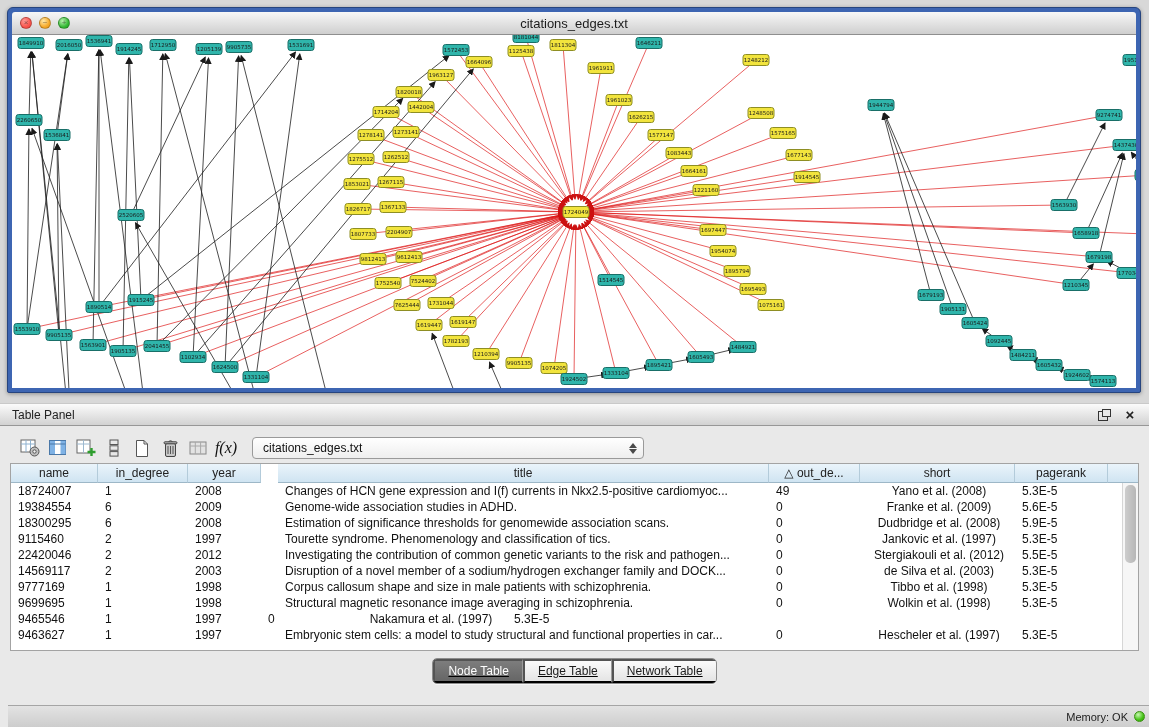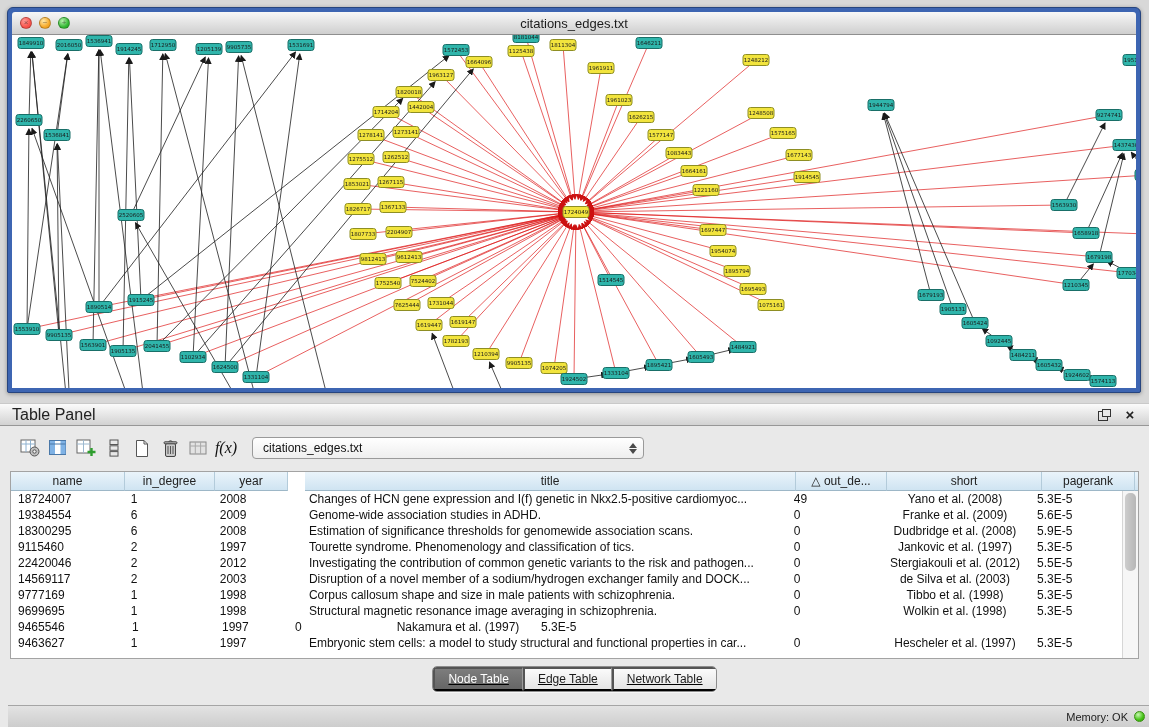--- a/index.html
+++ b/index.html
@@ -42,27 +42,27 @@
   
   .table-panel{
     position:absolute;left:0;top:403px;width:1149px;height:324px;
     background:#e9e9e9;box-sizing:border-box;
   }
   .panel-header{
     height:23px;background:linear-gradient(#fbfbfb,#d2d2d2);
     border-top:1px solid #c9c9c9;border-bottom:1px solid #979797;
     display:flex;align-items:center;padding:0 12px;box-sizing:border-box;
   }
-  .panel-title{font-size:16px;color:#222;}
+  .panel-title{font-size:12px;color:#222;}
   .panel-header-icons{margin-left:auto;display:flex;align-items:center;gap:12px;}
   .ph-icon{width:14px;height:14px;display:flex;align-items:center;justify-content:center;cursor:default;}
   .close-x{font-size:15px;font-weight:bold;color:#222;line-height:14px;}
 
   .panel-body{padding:5px 10px 0;box-sizing:border-box;}
-  .toolbar{display:flex;align-items:center;gap:0;padding:4px 6px 10px;}
+  .toolbar{display:flex;align-items:center;gap:0;padding:4px 6px 2px;}
   .tb-btn{width:28px;height:26px;display:flex;align-items:center;justify-content:center;
     background:transparent;border:none;padding:0;}
   .fx-btn{font-family:"Liberation Serif",serif;font-style:italic;font-size:16px;color:#111;}
   .combo{
     width:392px;height:22px;margin-left:12px;box-sizing:border-box;
     border:1px solid #9a9a9a;border-radius:4px;
     background:linear-gradient(#ffffff,#eeeeee);
     display:flex;align-items:center;padding:0 3px 0 10px;font-size:12px;color:#111;
   }
   .combo-text{flex:1;overflow:hidden;white-space:nowrap;}
@@ -80,21 +80,21 @@
     text-align:center;background:linear-gradient(#eaf4fb,#cfe4f2);
     border-right:1px solid #b3cbda;border-bottom:1px solid #9db7c7;
     overflow:hidden;white-space:nowrap;
   }
   .tbody{position:absolute;left:0;right:16px;top:19px;bottom:0;overflow:hidden;}
   .tr{display:flex;height:16px;}
   .td{
     box-sizing:border-box;font-size:12px;line-height:16px;color:#111;
     padding:0 4px 0 7px;overflow:hidden;white-space:nowrap;
   }
-  .c0{width:114px;} .c1{width:90px;} .c2{width:73px;} .c3{width:491px;margin-left:17px;}
+  .c0{width:87px;} .c1{width:90px;} .c2{width:73px;} .c3{width:491px;margin-left:17px;}
   .c4{width:91px;} .c5{width:155px;text-align:center;} .c6{width:93px;}
   .th.c5{text-align:center;}
   .th.filler{flex:1;border-right:none;}
   .vscroll{
     position:absolute;right:0;top:19px;bottom:0;width:15px;
     background:#f6f6f6;border-left:1px solid #d6d6d6;
   }
   .vthumb{position:absolute;left:2px;right:2px;top:2px;height:78px;border-radius:5px;
     background:linear-gradient(90deg,#cdcdcd,#b7b7b7);}
 
@@ -761,21 +761,21 @@
           <div class="th c4">△ out_de...</div>
           <div class="th c5">short</div>
           <div class="th c6">pagerank</div>
           <div class="th filler"></div>
         </div>
       <div class="tbody">
           <div class="tr">
             <div class="td c0">18724007</div>
             <div class="td c1">1</div>
             <div class="td c2">2008</div>
-            <div class="td c3">Changes of HCN gene expression and I(f) genetic in Nkx2.5-positive cardiomyoc...</div>
+            <div class="td c3">Changes of HCN gene expression and I(f) currents in Nkx2.5-positive cardiomyoc...</div>
             <div class="td c4">49</div>
             <div class="td c5">Yano et al. (2008)</div>
             <div class="td c6">5.3E-5</div>
           </div>
           <div class="tr">
             <div class="td c0">19384554</div>
             <div class="td c1">6</div>
             <div class="td c2">2009</div>
             <div class="td c3">Genome-wide association studies in ADHD.</div>
             <div class="td c4">0</div>

